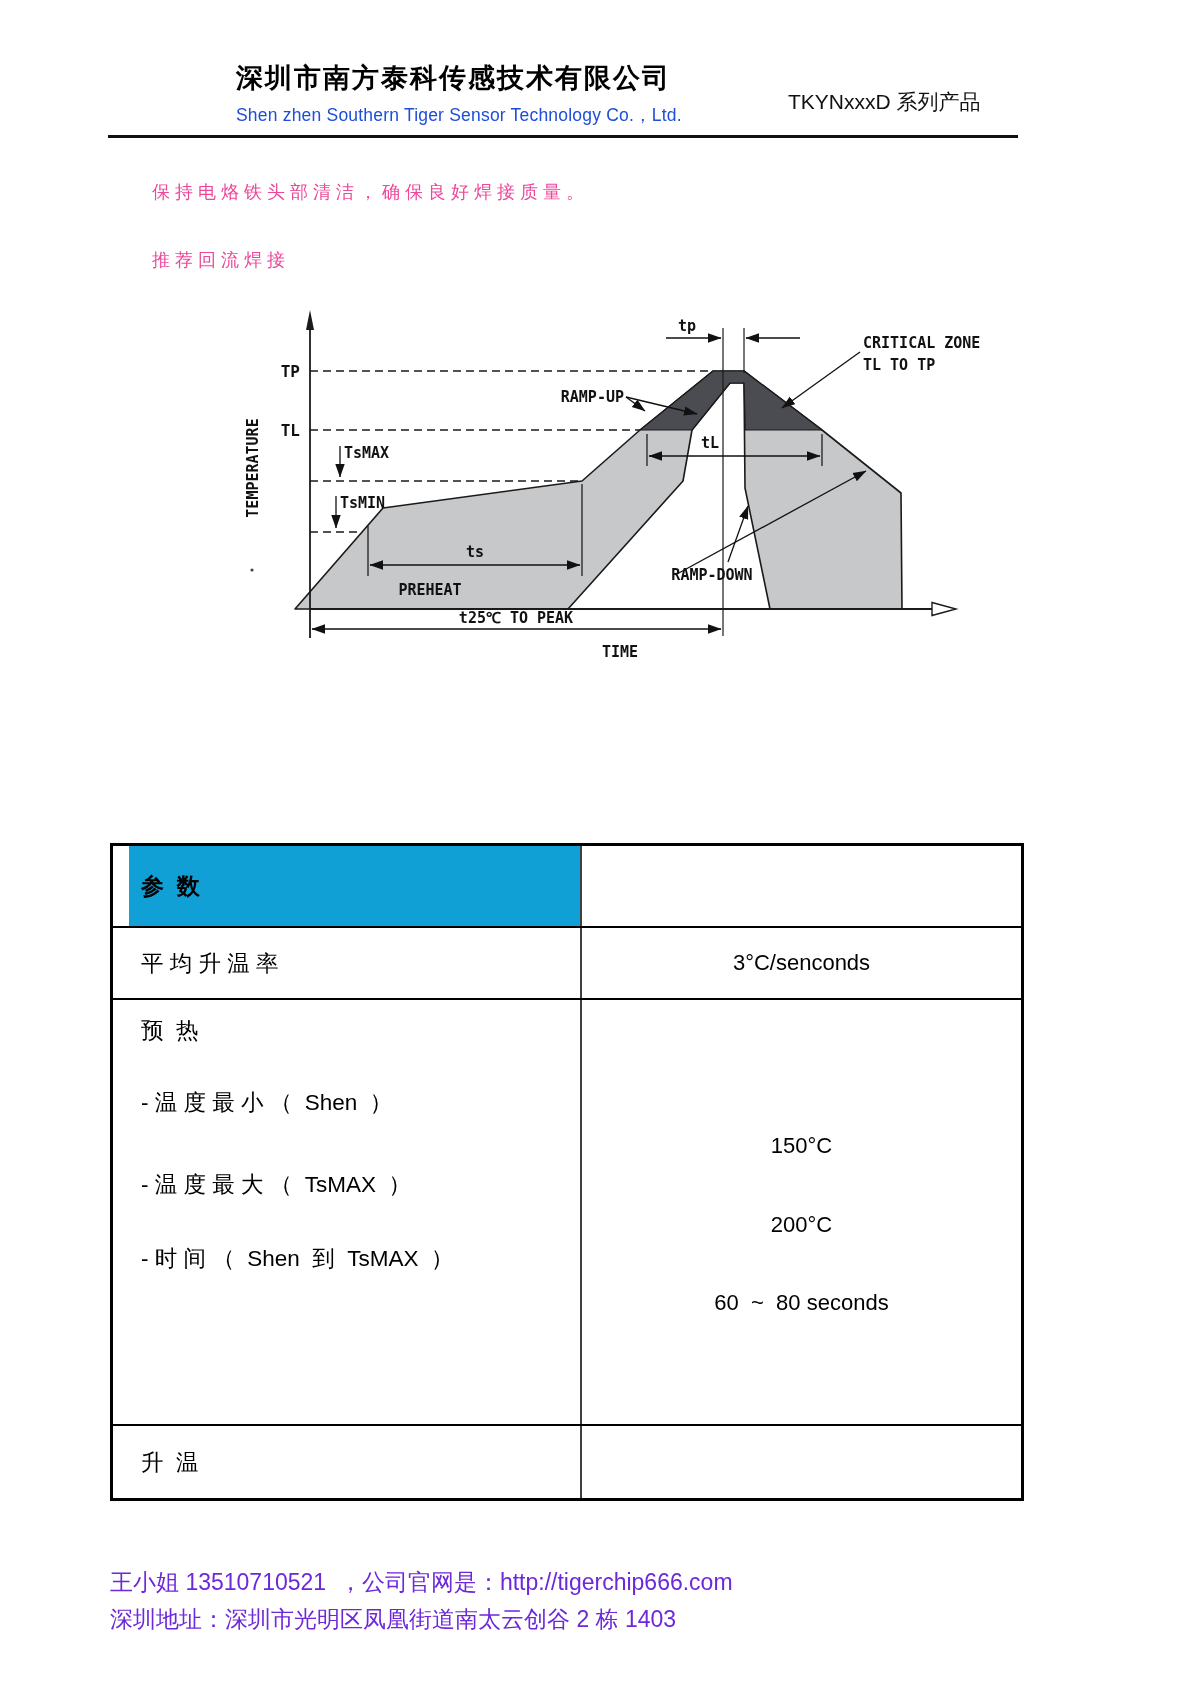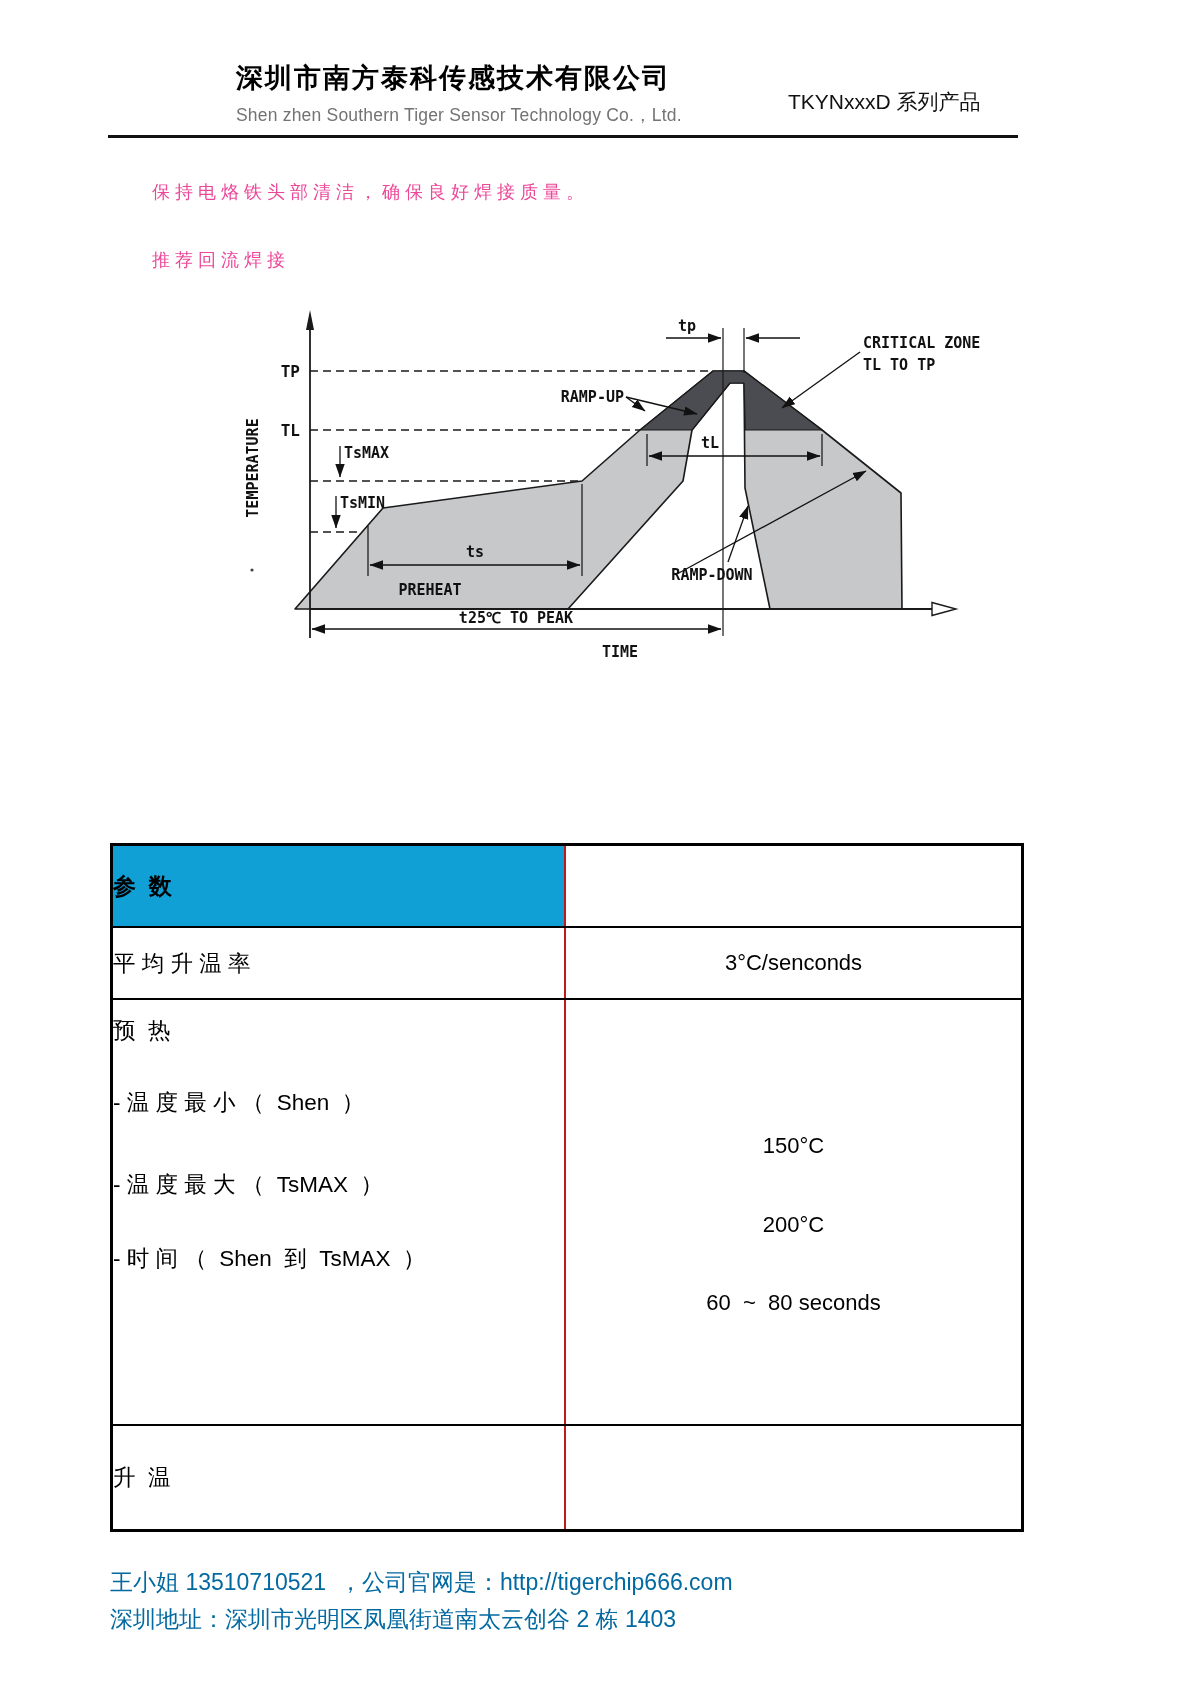--- a/index.html
+++ b/index.html
@@ -3,57 +3,57 @@
 <meta charset="utf-8">
 <style>
   html,body{margin:0;padding:0;background:#e8e8e8;}
   .page{position:relative;width:1190px;height:1683px;background:#ffffff;margin:0 auto;
         font-family:"Liberation Sans","DejaVu Sans",sans-serif;color:#000;overflow:hidden;}
   .abs{position:absolute;}
   .pre{white-space:pre-wrap;}
 
   
   .company-cn{left:236px;top:60px;font-size:27px;font-weight:bold;letter-spacing:2px;}
-  .company-en{left:236px;top:103px;font-size:17.5px;color:#737373;letter-spacing:0.2px;}
+  .company-en{left:236px;top:103px;font-size:17.5px;color:#1d4ed8;letter-spacing:0.2px;}
   .series{left:788px;top:88px;font-size:21px;color:#111;}
   .header-rule{left:108px;top:135px;width:910px;height:3px;background:#111;}
 
   
   .para{left:152px;font-size:18px;color:#ec4899;}
   .para1{top:180px;}
   .para2{top:248px;}
 
   
   .diagram{left:240px;top:298px;}
   .dt{font-family:"DejaVu Sans Mono","Liberation Mono",monospace;font-weight:bold;fill:#111;}
 
   
   .tbl{left:110px;top:843px;width:908px;border:3px solid #000;background:#fff;}
   .trow{display:flex;border-top:2px solid #000;}
   .trow:first-child{border-top:none;}
-  .c1{width:453px;border-right:2px solid #b91c1c;box-sizing:border-box;padding-left:0;}
+  .c1{width:453px;border-right:2px solid #404040;box-sizing:border-box;padding-left:12px;margin-left:16px;}
   .c2{flex:1;display:flex;flex-direction:column;align-items:center;}
   .hdr .c1,.hdr .c2{background:#10a0d6;height:80px;display:flex;align-items:center;
       font-size:23px;font-weight:bold;color:#000;}
   .hdr .c2{align-items:center;flex-direction:row;padding-left:24px;}
   .r1 .c1,.r1 .c2{height:70px;}
   .r1 .c1{display:flex;align-items:center;font-size:22.5px;}
   .r1 .c2{justify-content:center;font-size:22px;}
   .r2 .c1,.r2 .c2{height:424px;}
   .r2 .c1{font-size:22.5px;}
   .r2 .c1 .ln{line-height:26px;}
   .ln1{margin-top:18px;} .ln2{margin-top:46px;} .ln3{margin-top:56px;}
   .ln4{margin-top:48px;} .ln5{margin-top:72px;}
   .r2 .c2{font-size:22px;}
   .v1{margin-top:133px;} .v2{margin-top:53px;} .v3{margin-top:52px;}
-  .r3 .c1,.r3 .c2{height:103px;}
+  .r3 .c1,.r3 .c2{height:72px;}
   .r3 .c1{display:flex;align-items:center;font-size:22.5px;}
 
   
-  .footer{left:110px;font-size:23px;color:#0369a1;}
+  .footer{left:110px;font-size:23px;color:#6d28d9;}
   .f1{top:1567px;} .f2{top:1604px;}
 </style>
 </head>
 <body>
 
 <div class="page">
 
   <div class="abs company-cn pre">深圳市南方泰科传感技术有限公司</div>
   <div class="abs company-en pre">Shen zhen Southern Tiger Sensor Technology Co.，Ltd.</div>
   <div class="abs series pre">TKYNxxxD 系列产品</div>

